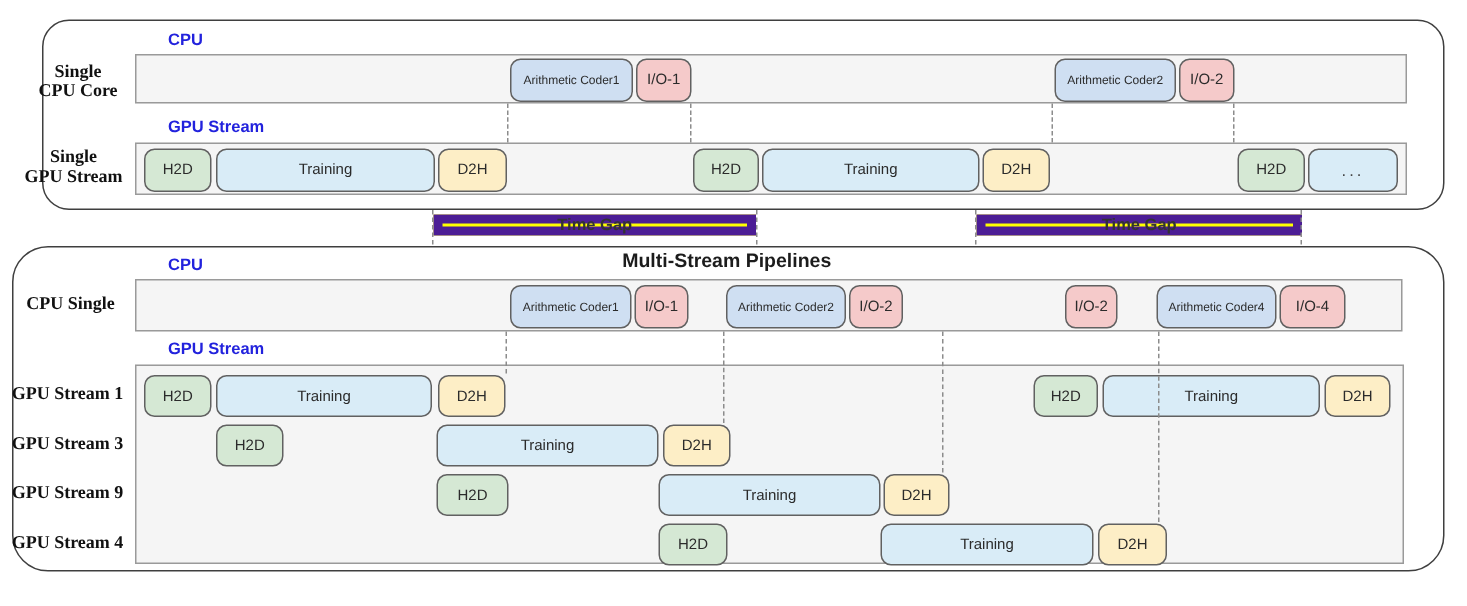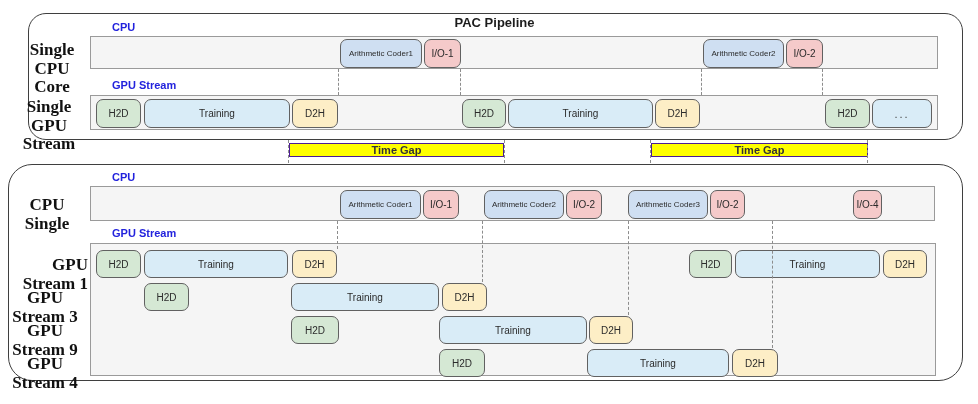--- a/index.html
+++ b/index.html
@@ -7,40 +7,39 @@
          font-family:"Liberation Sans",sans-serif;}
   .outer{position:absolute;border:1.6px solid #3f3f3f;background:transparent;}
   #box-pac{left:28px;top:13px;width:933px;height:125px;border-radius:18px;}
   #box-multi{left:8px;top:164px;width:953px;height:215px;border-radius:24px;}
   .title{position:absolute;text-align:center;font-weight:bold;font-size:13px;color:#1c1c1c;
          font-family:"Liberation Sans",sans-serif;}
   #title-pac{left:28px;top:15px;width:933px;}
   #title-multi{left:8px;top:166px;width:953px;}
   .axis-label{position:absolute;font-weight:bold;font-size:11px;color:#2222dd;}
   .row-label{position:absolute;font-family:"Liberation Serif",serif;font-weight:bold;
-             font-size:17px;color:#111;text-align:center;white-space:pre-line;line-height:1.1;}
+             font-size:12px;color:#111;text-align:center;white-space:pre-line;line-height:1.1;}
   .track{position:absolute;background:#f5f5f5;border:1px solid #9a9a9a;box-sizing:border-box;}
   .blk{position:absolute;box-sizing:border-box;border:1px solid #616161;border-radius:7px;
        display:flex;align-items:center;justify-content:center;font-size:10px;color:#2b2b2b;
        white-space:nowrap;overflow:hidden;}
   .blk-coder{font-size:8px;}
   .blk-more{letter-spacing:2px;font-size:11px;color:#444;}
   .stream-row{position:absolute;left:0;width:100%;}
   .gapbar{position:absolute;top:143px;height:14px;box-sizing:border-box;background:#ffff00;
-          border:1px solid #4c1d95;display:flex;align-items:center;justify-content:center;
+          border:6px solid #4c1d95;display:flex;align-items:center;justify-content:center;
           font-size:11px;font-weight:bold;color:#333;}
   .dash{position:absolute;width:0;border-left:1px dashed #8c8c8c;}
 </style>
 </head>
 <body>
 
 <div id="stage">
 
   <div id="box-pac" class="outer"></div>
-  <div id="title-pac" class="title">PAC Pipeline</div>
 
   <div class="axis-label" style="left:112px;top:21px;">CPU</div>
   <div class="row-label" style="left:16px;top:41px;width:72px;">Single
 CPU Core</div>
   <div class="track" style="left:90px;top:36px;width:848px;height:33px;">
       <div class="blk blk-coder" style="left: 249px; top: 2px; width: 82px; height: 29px; background: rgb(207, 223, 242);">Arithmetic Coder1</div>
       <div class="blk blk-io" style="left: 333px; top: 2px; width: 37px; height: 29px; background: rgb(245, 202, 202);">I/O-1</div>
       <div class="blk blk-coder" style="left: 612px; top: 2px; width: 81px; height: 29px; background: rgb(207, 223, 242);">Arithmetic Coder2</div>
       <div class="blk blk-io" style="left: 695px; top: 2px; width: 37px; height: 29px; background: rgb(245, 202, 202);">I/O-2</div>
     </div>
@@ -55,36 +54,37 @@
       <div class="blk blk-h2d" style="left: 371px; top: 3px; width: 44px; height: 29px; background: rgb(213, 232, 212);">H2D</div>
       <div class="blk blk-training" style="left: 417px; top: 3px; width: 145px; height: 29px; background: rgb(217, 236, 247);">Training</div>
       <div class="blk blk-d2h" style="left: 564px; top: 3px; width: 45px; height: 29px; background: rgb(253, 238, 198);">D2H</div>
       <div class="blk blk-h2d" style="left: 734px; top: 3px; width: 45px; height: 29px; background: rgb(213, 232, 212);">H2D</div>
       <div class="blk blk-more" style="left: 781px; top: 3px; width: 60px; height: 29px; background: rgb(217, 236, 247);">...</div>
     </div>
 
   <div></div>
 
   <div id="box-multi" class="outer"></div>
+  <div id="title-multi" class="title">Multi-Stream Pipelines</div>
 
   <div class="axis-label" style="left:112px;top:171px;">CPU</div>
   <div class="row-label" style="left:8px;top:196px;width:78px;">CPU Single</div>
   <div class="track" style="left:90px;top:186px;width:845px;height:35px;">
       <div class="blk blk-coder" style="left: 249px; top: 3px; width: 81px; height: 29px; background: rgb(207, 223, 242);">Arithmetic Coder1</div>
       <div class="blk blk-io" style="left: 332px; top: 3px; width: 36px; height: 29px; background: rgb(245, 202, 202);">I/O-1</div>
       <div class="blk blk-coder" style="left: 393px; top: 3px; width: 80px; height: 29px; background: rgb(207, 223, 242);">Arithmetic Coder2</div>
       <div class="blk blk-io" style="left: 475px; top: 3px; width: 36px; height: 29px; background: rgb(245, 202, 202);">I/O-2</div>
-      <div class="blk blk-coder" style="left: 537px; top: 3px; width: 80px; height: 29px; background: rgb(207, 223, 242);">Arithmetic Coder3</div>
       <div class="blk blk-io" style="left: 619px; top: 3px; width: 35px; height: 29px; background: rgb(245, 202, 202);">I/O-2</div>
-      <div class="blk blk-io" style="left: 762px; top: 3px; width: 29px; height: 29px; background: rgb(245, 202, 202);">I/O-4</div>
+      <div class="blk blk-coder" style="left: 680px; top: 3px; width: 80px; height: 29px; background: rgb(207, 223, 242);">Arithmetic Coder4</div>
+      <div class="blk blk-io" style="left: 762px; top: 3px; width: 44px; height: 29px; background: rgb(245, 202, 202);">I/O-4</div>
     </div>
 
   <div class="axis-label" style="left:112px;top:227px;">GPU Stream</div>
 
-  <div class="row-label" style="left:2px;top:256px;width:86px;text-align:right;">GPU Stream 1</div>
+  <div class="row-label" style="left:2px;top:256px;width:86px;">GPU Stream 1</div>
   <div class="row-label" style="left:2px;top:289px;width:86px;">GPU Stream 3</div>
   <div class="row-label" style="left:2px;top:322px;width:86px;">GPU Stream 9</div>
   <div class="row-label" style="left:2px;top:355px;width:86px;">GPU Stream 4</div>
 
   <div class="track" style="left:90px;top:243px;width:846px;height:133px;">
     <div class="stream-row" style="top:6px;height:28px;">
         <div class="blk blk-h2d" style="left: 5px; top: 0px; width: 45px; height: 28px; background: rgb(213, 232, 212);">H2D</div>
         <div class="blk blk-training" style="left: 53px; top: 0px; width: 144px; height: 28px; background: rgb(217, 236, 247);">Training</div>
         <div class="blk blk-d2h" style="left: 201px; top: 0px; width: 45px; height: 28px; background: rgb(253, 238, 198);">D2H</div>
         <div class="blk blk-h2d" style="left: 598px; top: 0px; width: 43px; height: 28px; background: rgb(213, 232, 212);">H2D</div>

